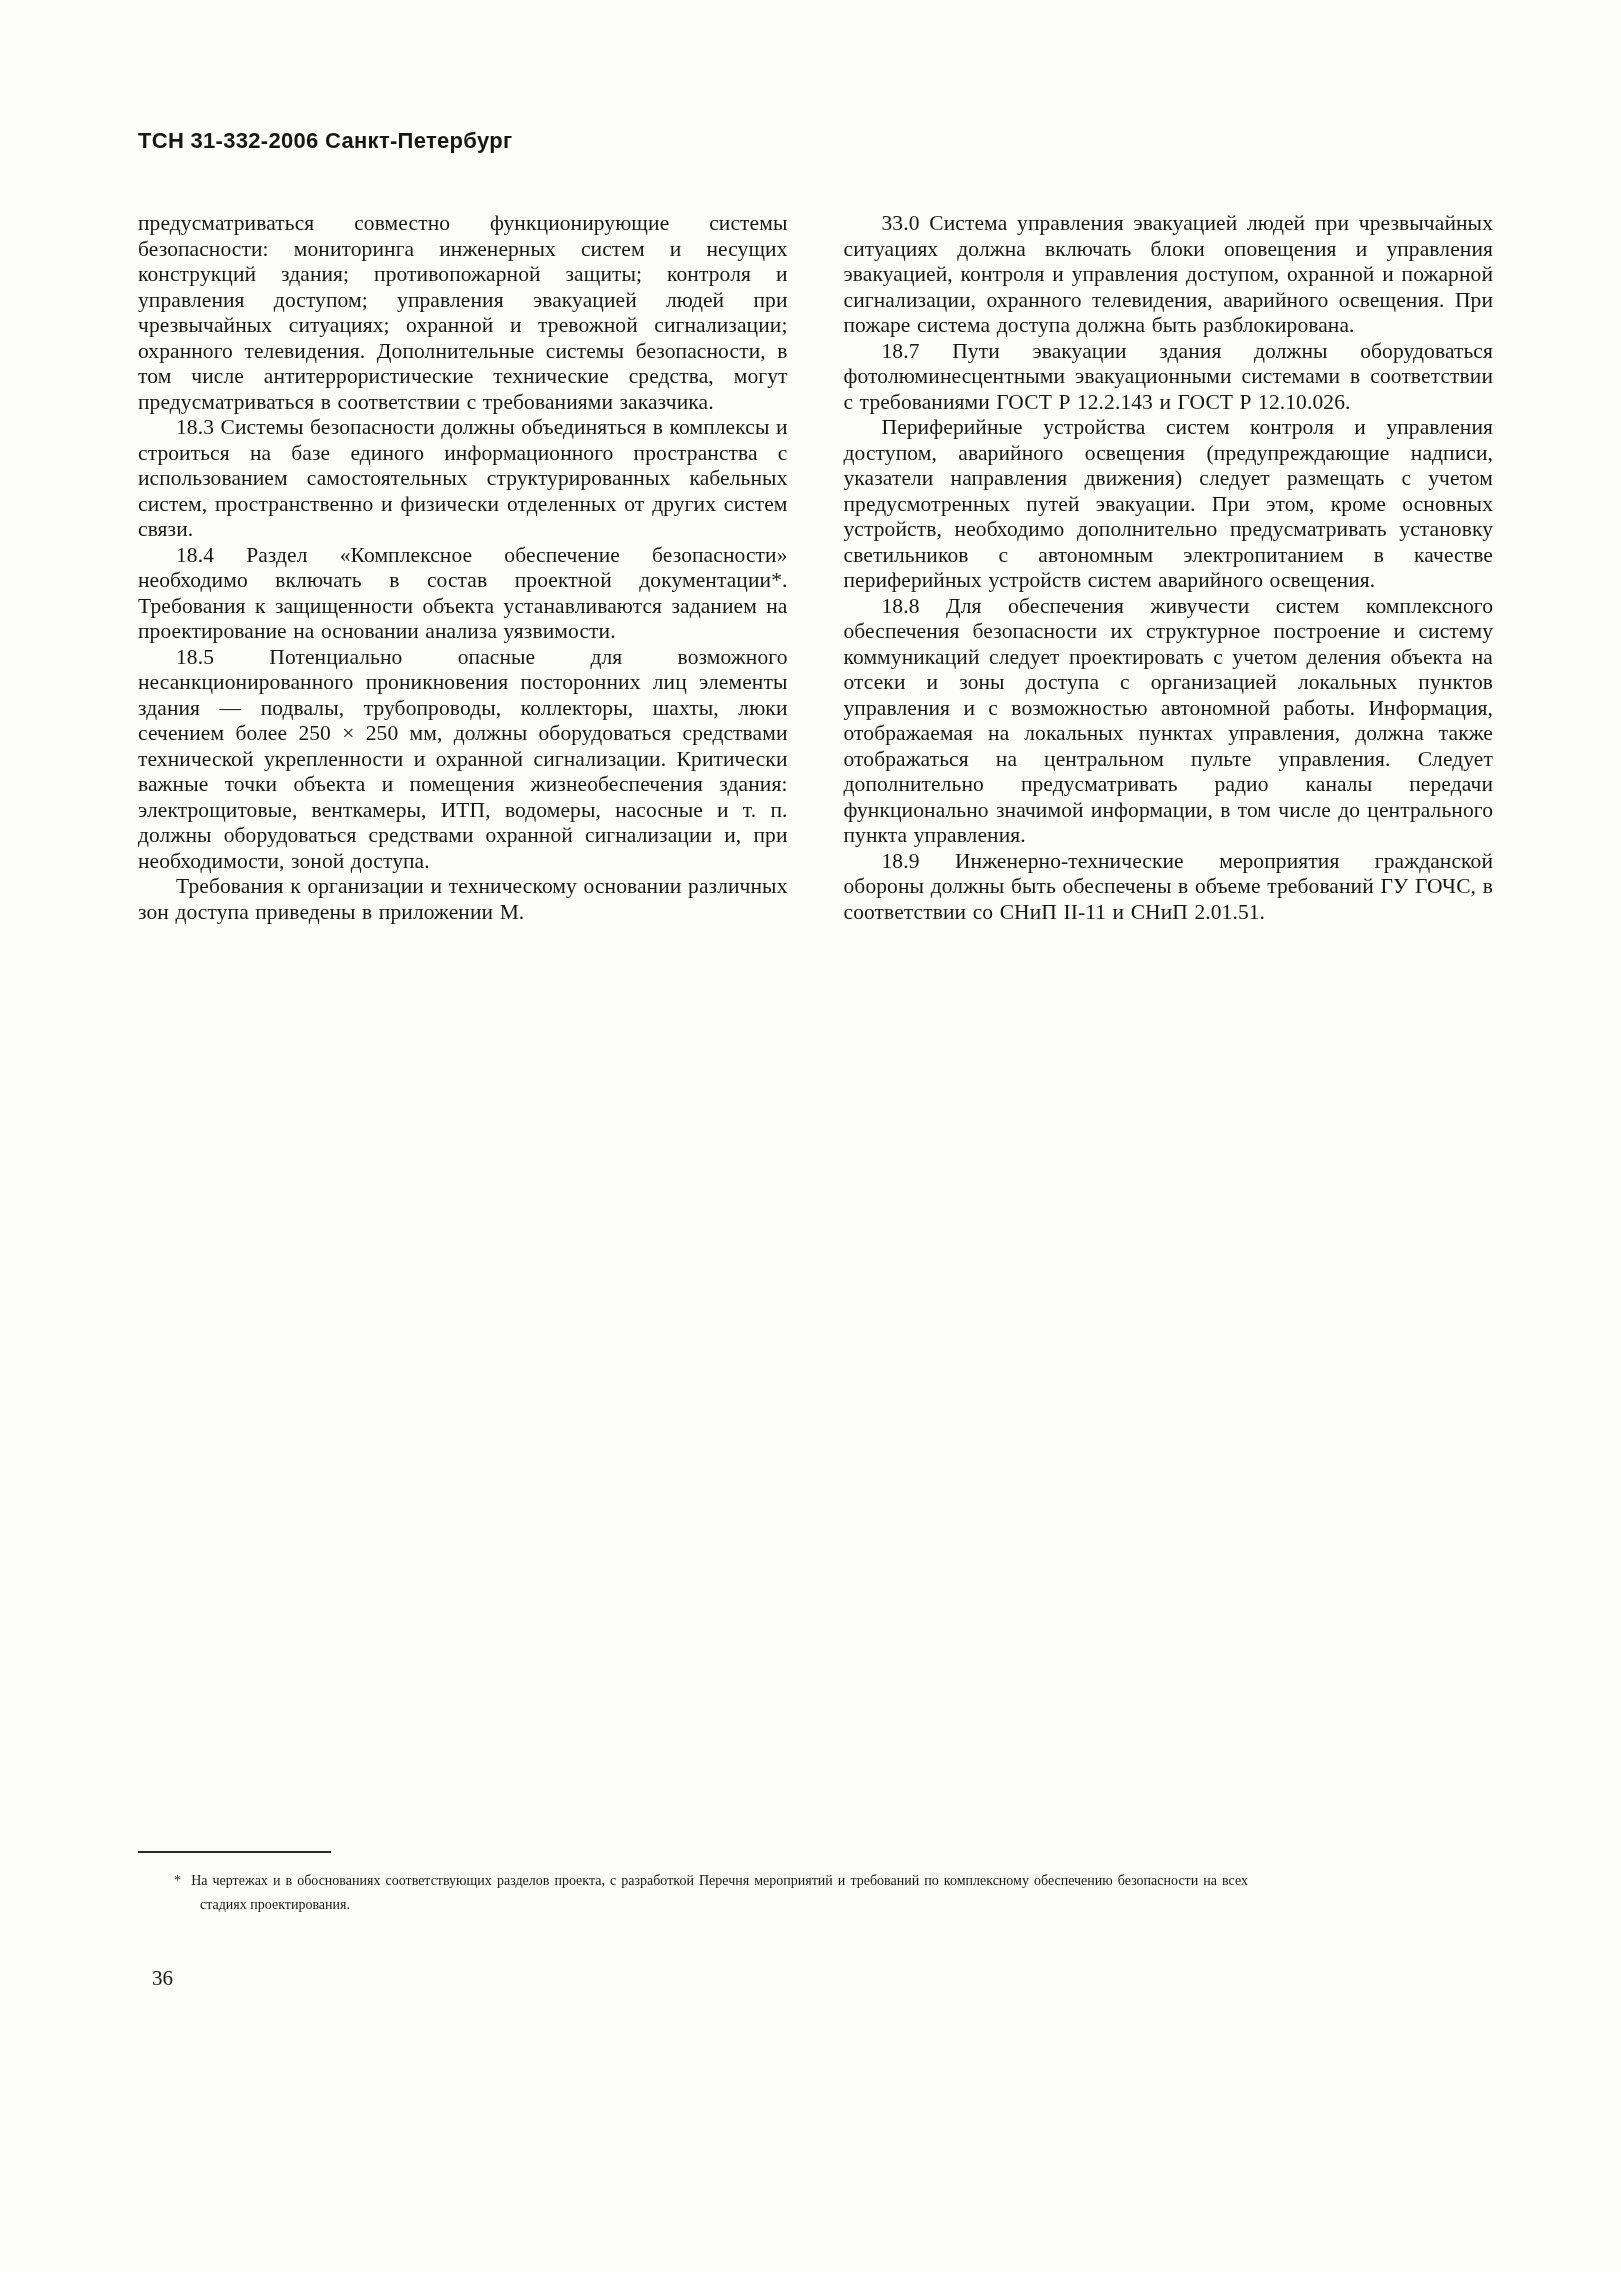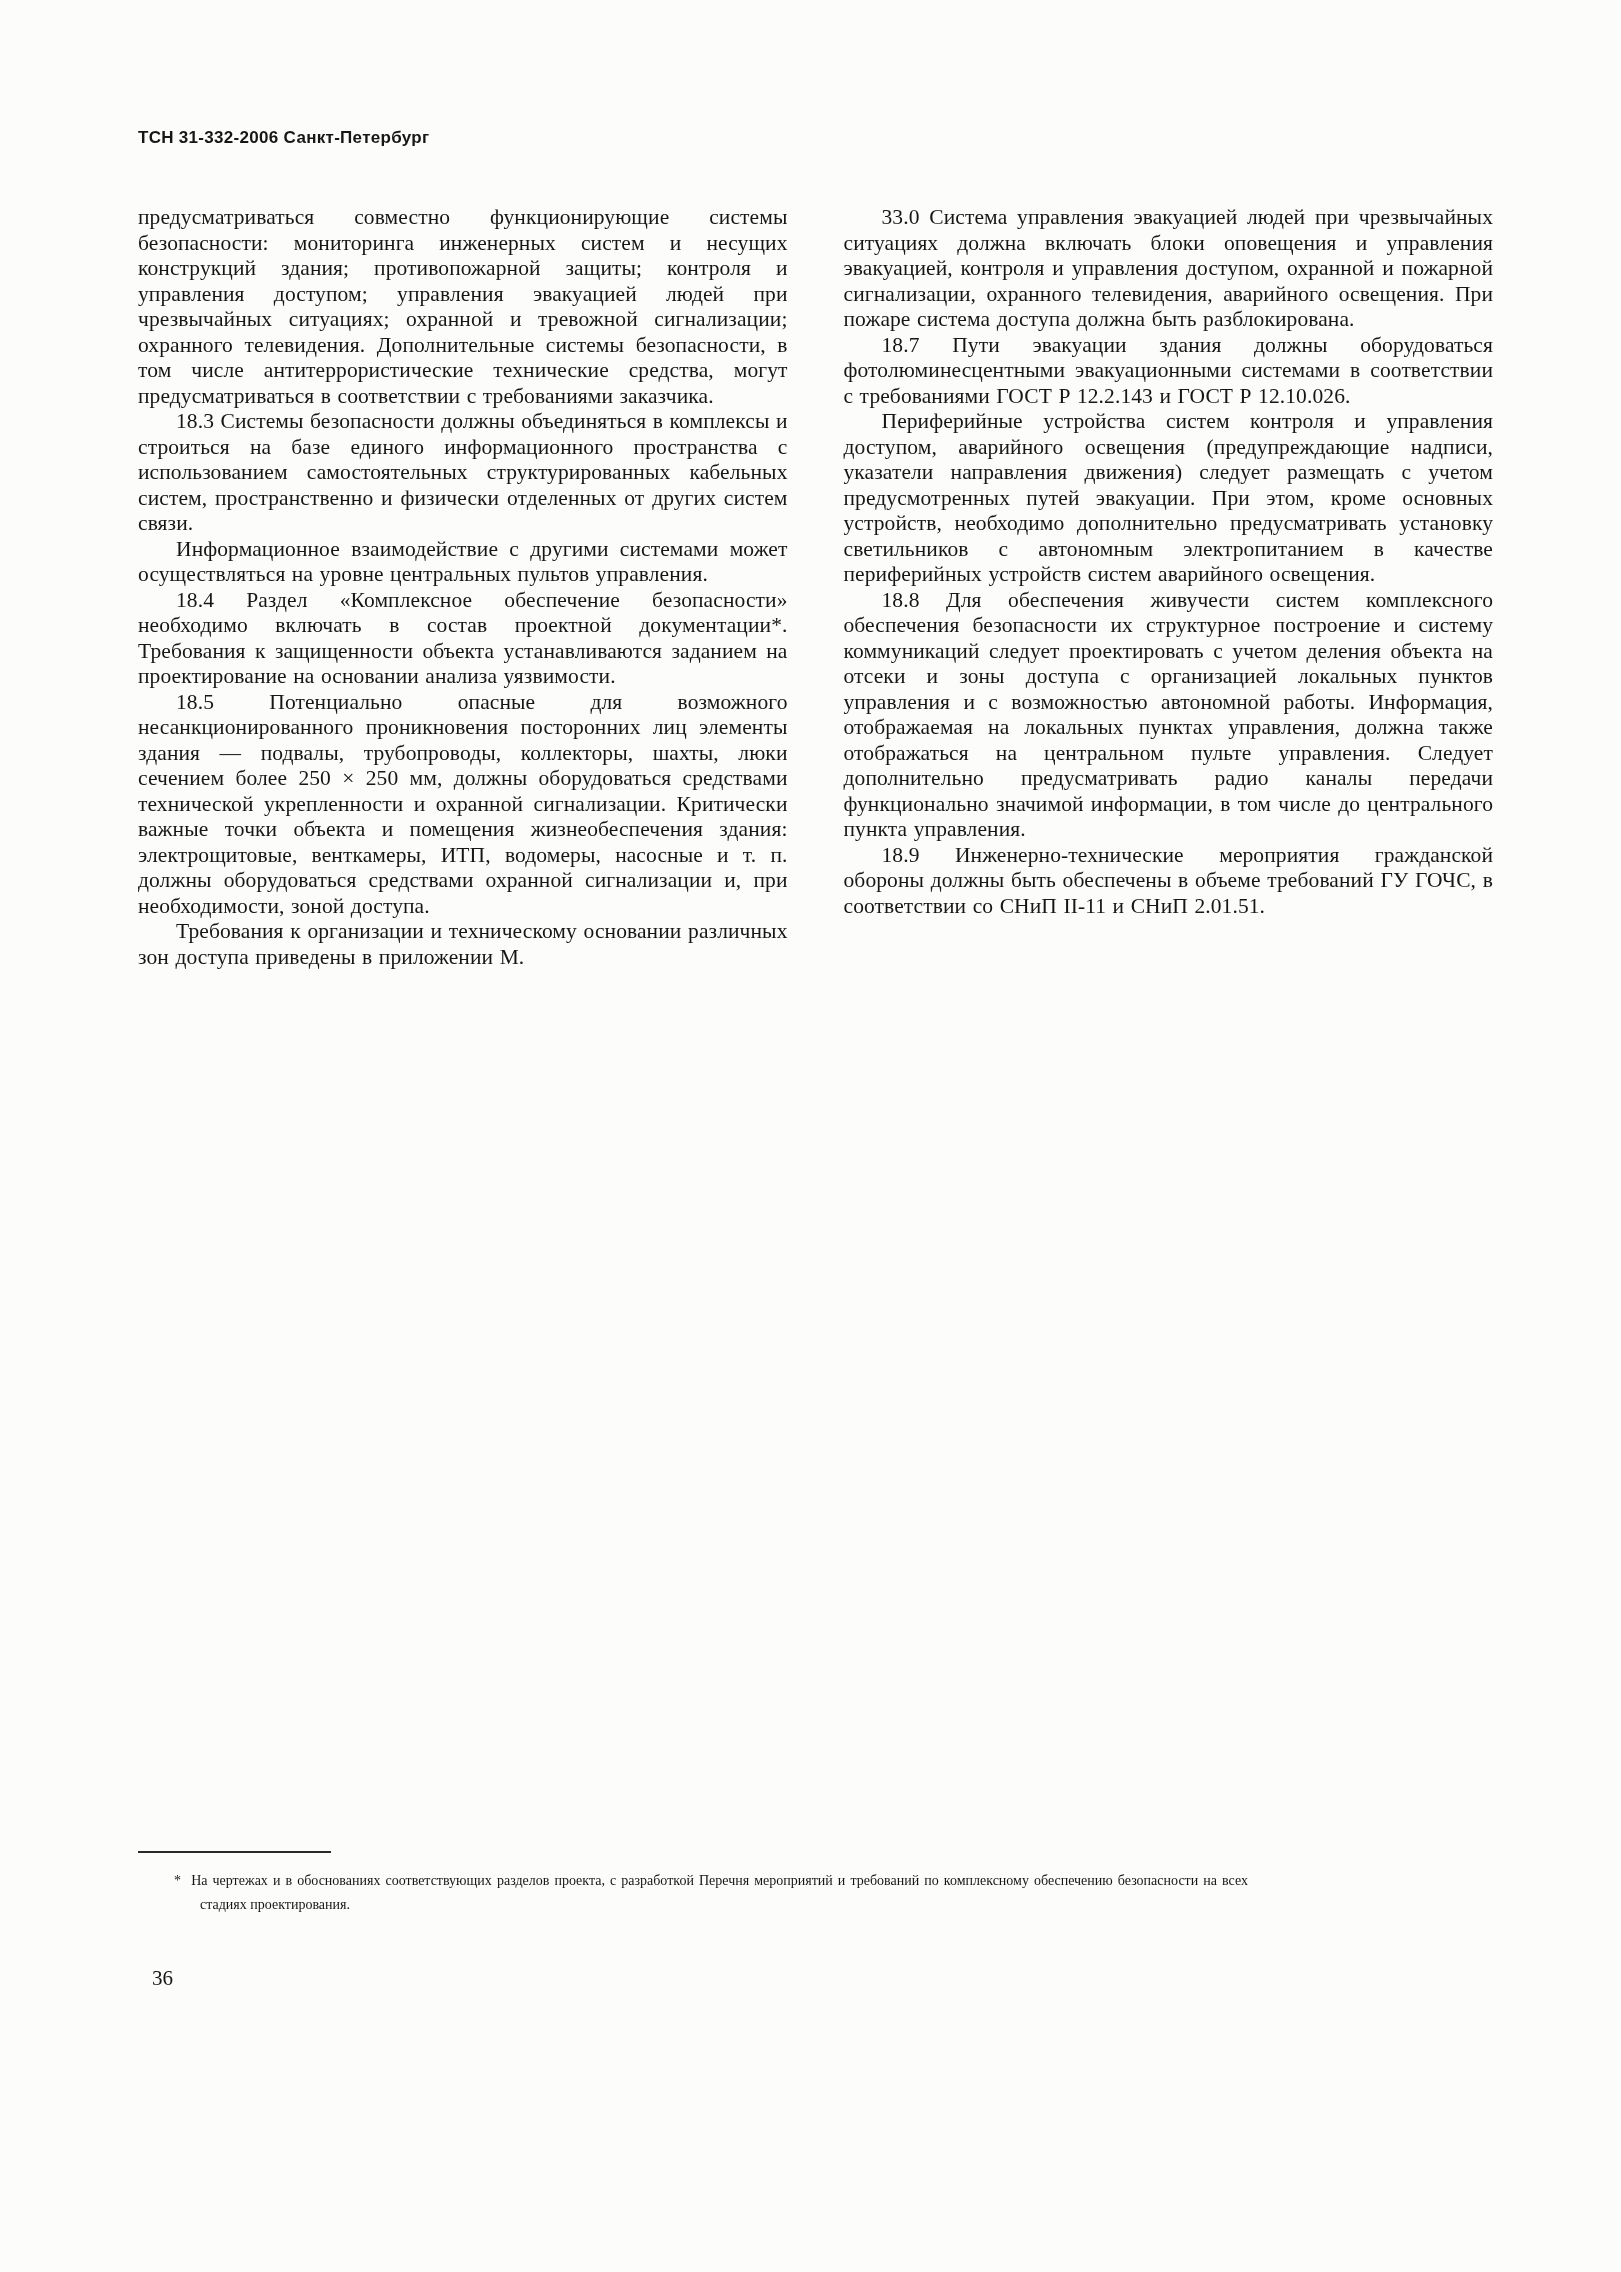--- a/index.html
+++ b/index.html
@@ -17,21 +17,21 @@
   }
   .page {
     position: absolute;
     inset: 0;
     padding: 128px 128px 0 138px;
     box-sizing: border-box;
   }
   .doc-header {
     font-family: "Liberation Sans", sans-serif;
     font-weight: 700;
-    font-size: 17px;
+    font-size: 22px;
     letter-spacing: 0.3px;
   }
   .columns {
     display: flex;
     gap: 56px;
     margin-top: 57px;
   }
   .col {
     flex: 1 1 0;
     font-size: 21.5px;
@@ -81,21 +81,20 @@
 
 <div class="page">
 
   <div class="doc-header">ТСН 31-332-2006 Санкт-Петербург</div>
 
   <div class="columns">
 
     <div class="col">
       <p class="noindent">предусматриваться совместно функционирующие системы безопасности: мониторинга инженерных систем и несущих конструкций здания; противопожарной защиты; контроля и управления доступом; управления эвакуацией людей при чрезвычайных ситуациях; охранной и тревожной сигнализации; охранного телевидения. Дополнительные системы безопасности, в том числе антитеррористические технические средства, могут предусматриваться в соответствии с требованиями заказчика.</p>
       <p>18.3 Системы безопасности должны объединяться в комплексы и строиться на базе единого информационного пространства с использованием самостоятельных структурированных кабельных систем, пространственно и физически отделенных от других систем связи.</p>
-      <p>Информационное взаимодействие с другими системами может осуществляться на уровне центральных пультов управления.</p>
       <p>18.4 Раздел «Комплексное обеспечение безопасности» необходимо включать в состав проектной документации*. Требования к защищенности объекта устанавливаются заданием на проектирование на основании анализа уязвимости.</p>
       <p>18.5 Потенциально опасные для возможного несанкционированного проникновения посторонних лиц элементы здания — подвалы, трубопроводы, коллекторы, шахты, люки сечением более 250 × 250 мм, должны оборудоваться средствами технической укрепленности и охранной сигнализации. Критически важные точки объекта и помещения жизнеобеспечения здания: электрощитовые, венткамеры, ИТП, водомеры, насосные и т. п. должны оборудоваться средствами охранной сигнализации и, при необходимости, зоной доступа.</p>
       <p>Требования к организации и техническому основании различных зон доступа приведены в приложении М.</p>
     </div>
 
     <div class="col">
       <p>33.0 Система управления эвакуацией людей при чрезвычайных ситуациях должна включать блоки оповещения и управления эвакуацией, контроля и управления доступом, охранной и пожарной сигнализации, охранного телевидения, аварийного освещения. При пожаре система доступа должна быть разблокирована.</p>
       <p>18.7 Пути эвакуации здания должны оборудоваться фотолюминесцентными эвакуационными системами в соответствии с требованиями ГОСТ Р 12.2.143 и ГОСТ Р 12.10.026.</p>
       <p>Периферийные устройства систем контроля и управления доступом, аварийного освещения (предупреждающие надписи, указатели направления движения) следует размещать с учетом предусмотренных путей эвакуации. При этом, кроме основных устройств, необходимо дополнительно предусматривать установку светильников с автономным электропитанием в качестве периферийных устройств систем аварийного освещения.</p>
       <p>18.8 Для обеспечения живучести систем комплексного обеспечения безопасности их структурное построение и систему коммуникаций следует проектировать с учетом деления объекта на отсеки и зоны доступа с организацией локальных пунктов управления и с возможностью автономной работы. Информация, отображаемая на локальных пунктах управления, должна также отображаться на центральном пульте управления. Следует дополнительно предусматривать радио каналы передачи функционально значимой информации, в том числе до центрального пункта управления.</p>

